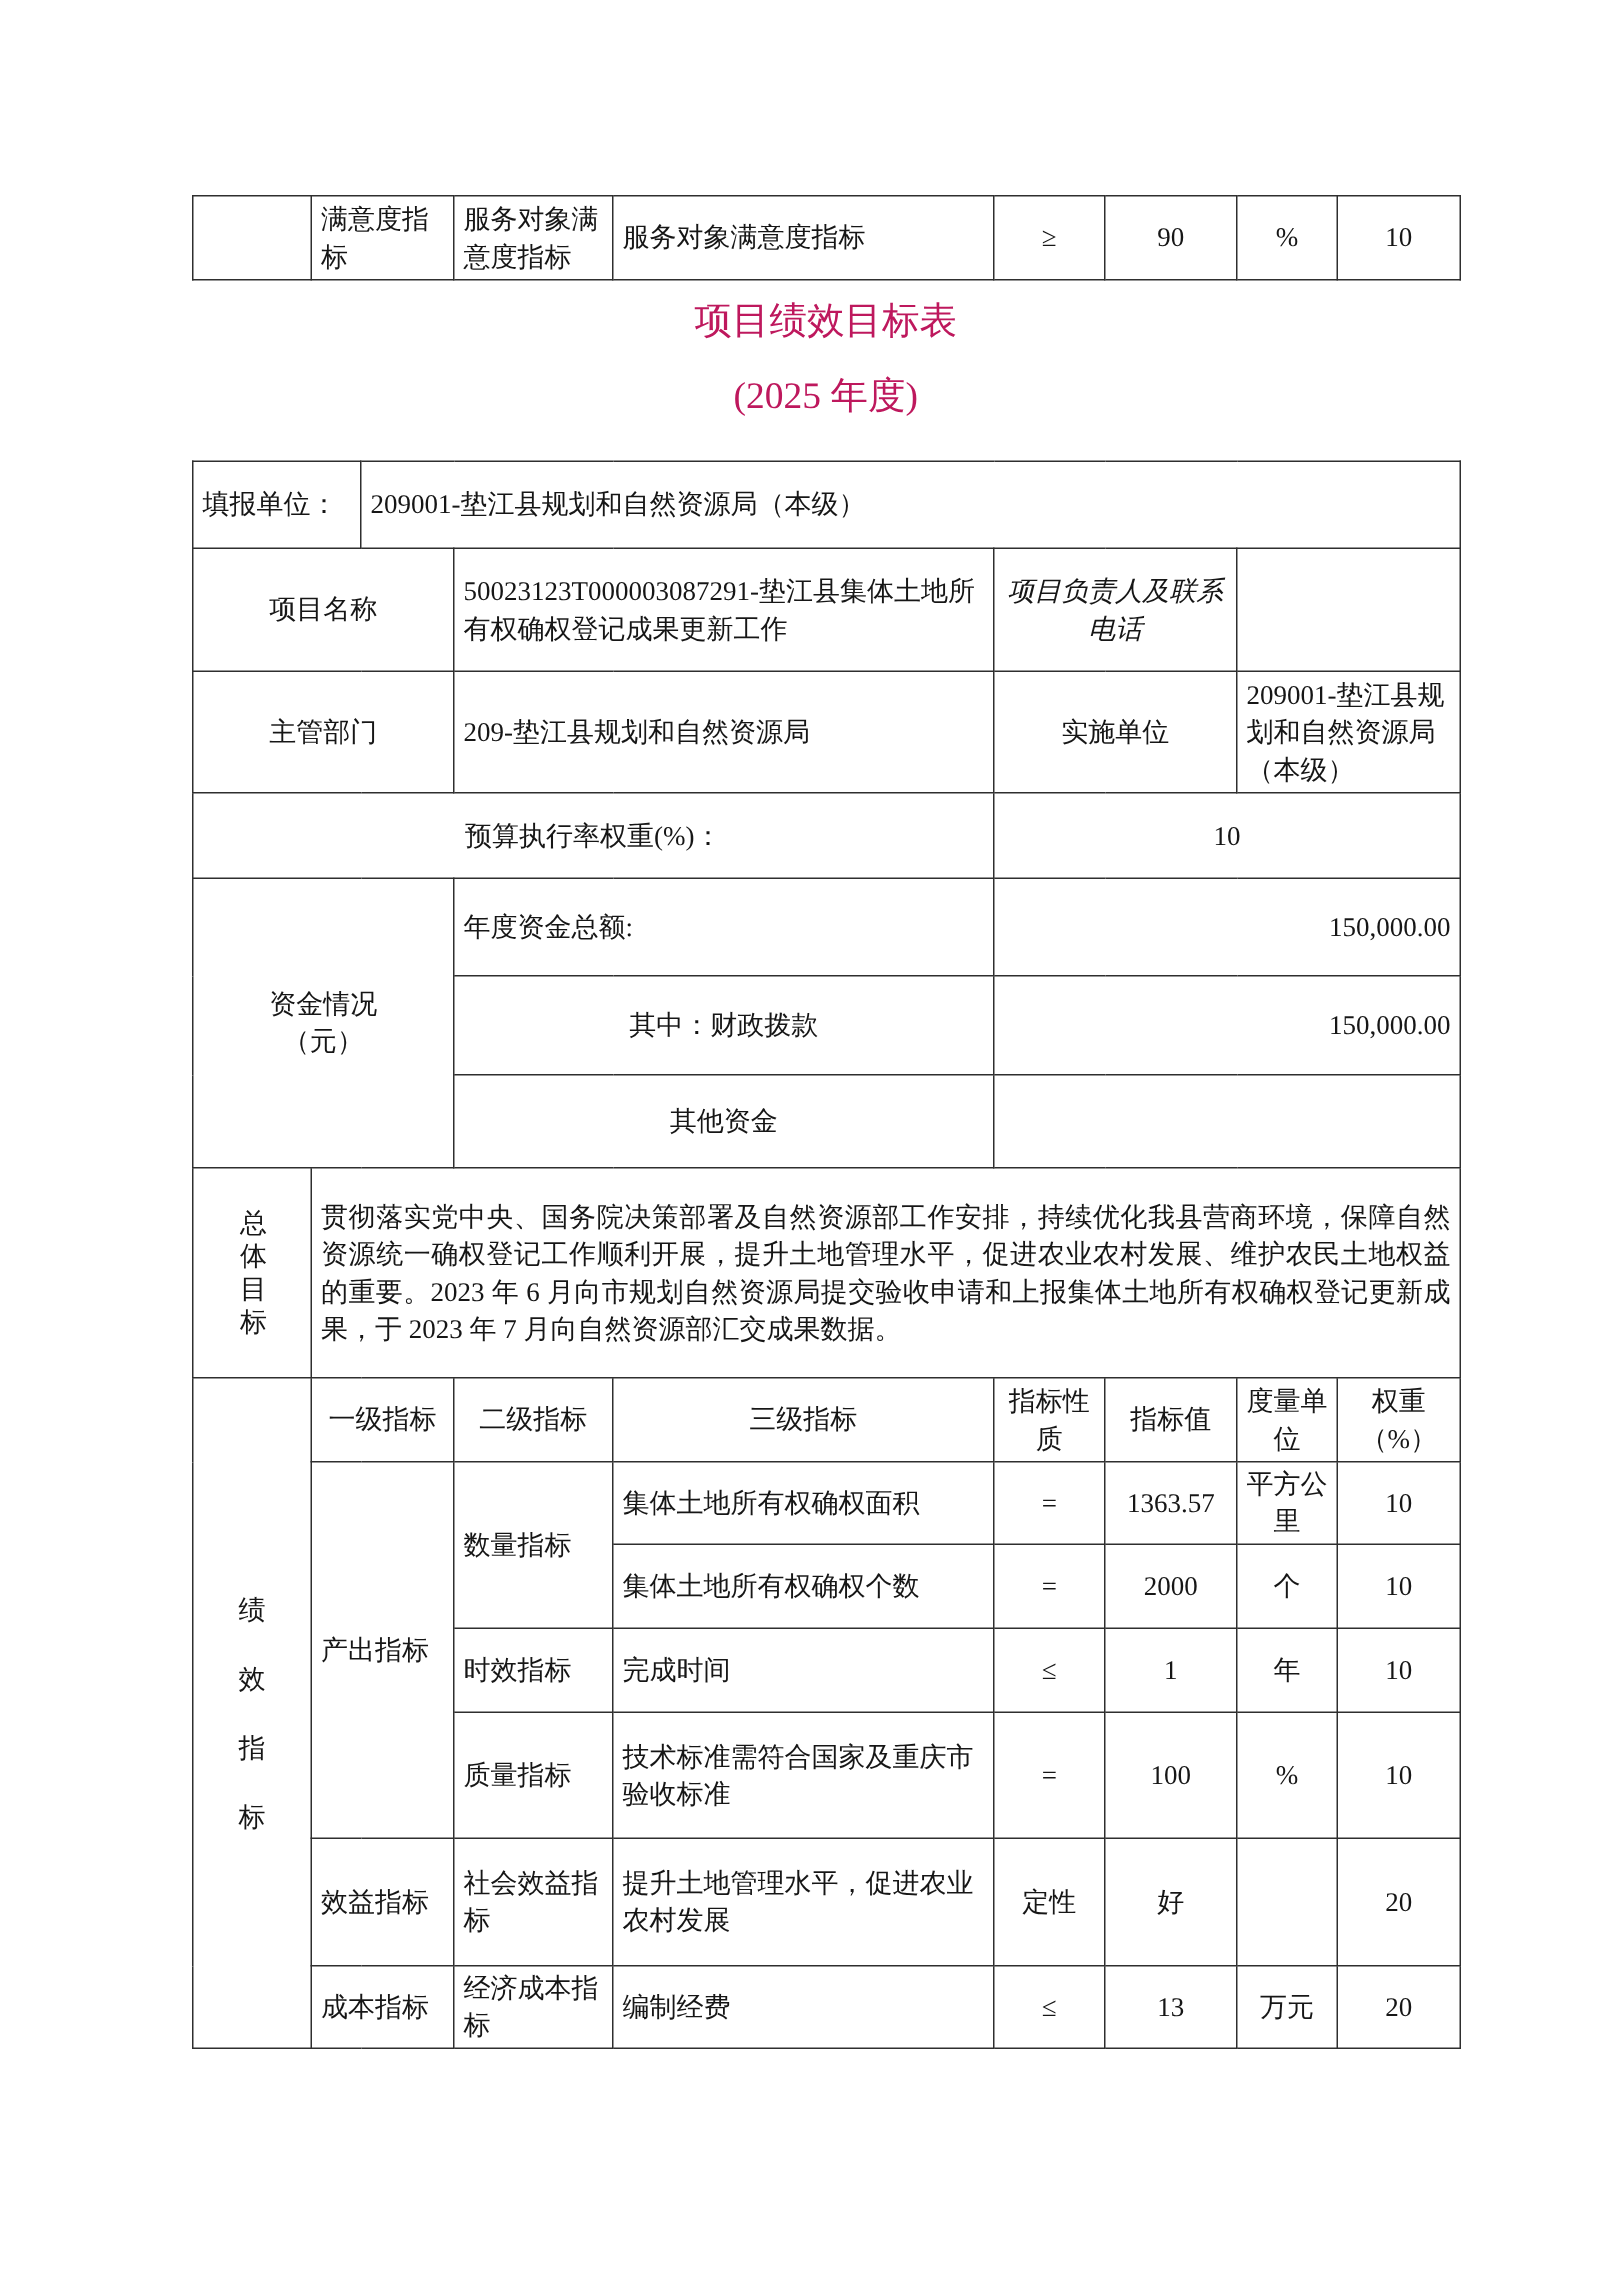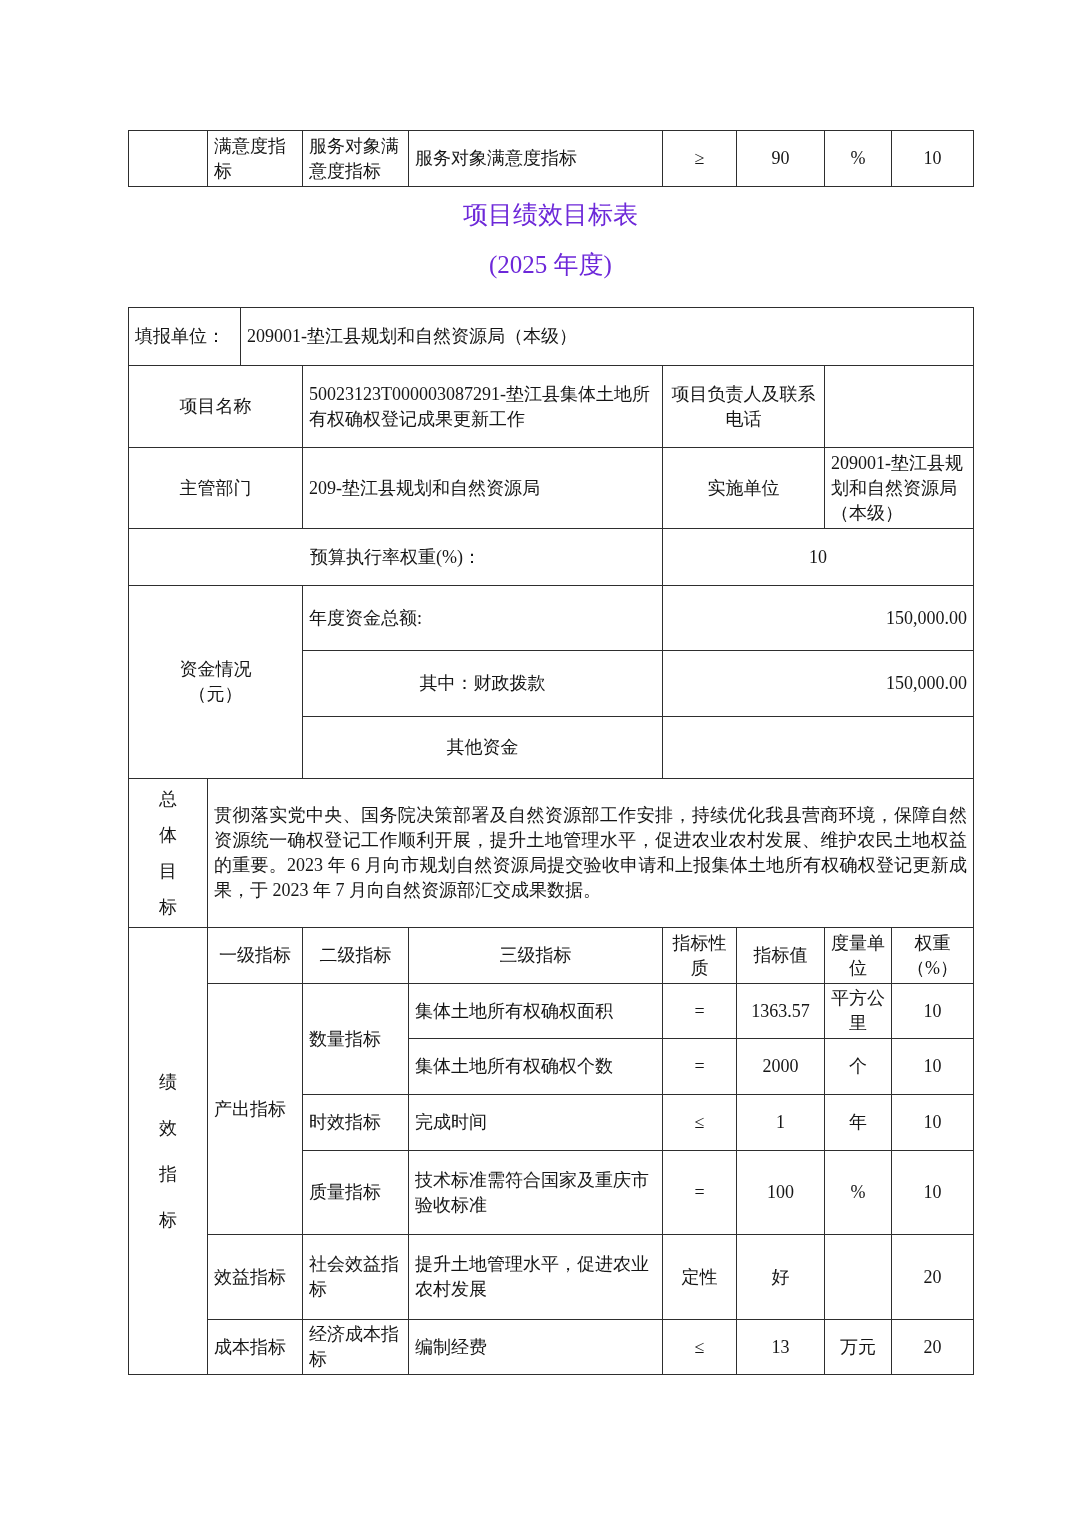--- a/index.html
+++ b/index.html
@@ -7,27 +7,27 @@
   .page{position:relative;width:1074px;height:1376px;background:#fff;overflow:hidden;}
 
   table.tbl{border-collapse:collapse;table-layout:fixed;width:845px;position:absolute;left:128px;}
   table.tbl td{border:1.5px solid #2e2e2e;font-size:18px;line-height:25px;vertical-align:middle;
                padding:2px 6px;overflow:hidden;word-break:break-all;}
   td.c{text-align:center;}
   td.l{text-align:left;}
   td.r{text-align:right;padding-right:9px;margin-left:44px;}
   td.just{text-align:justify;line-height:26px;padding:4px 8px;}
   td.pre{white-space:pre-line;margin-left:44px;}
-  td.pad12{padding:2px 12px;}
+  td.pad12{padding:2px 12px;font-style:italic;}
   .vspan{display:inline-block;width:20px;text-align:center;}
-  td.v-goal .vspan{line-height:36px;}
+  td.v-goal .vspan{line-height:22px;text-align:right;}
   td.v-perf .vspan{line-height:46px;}
 
   .heading{position:absolute;left:128px;width:845px;text-align:center;font-size:25px;
-           line-height:34px;color:#6d28d9;}
+           line-height:34px;color:#be185d;}
 </style>
 </head>
 <body>
 
 <div class="page">
 
   <table class="tbl" style="top:130px;">
     <colgroup>
       <col style="width:79px">
         <col style="width:95px">

